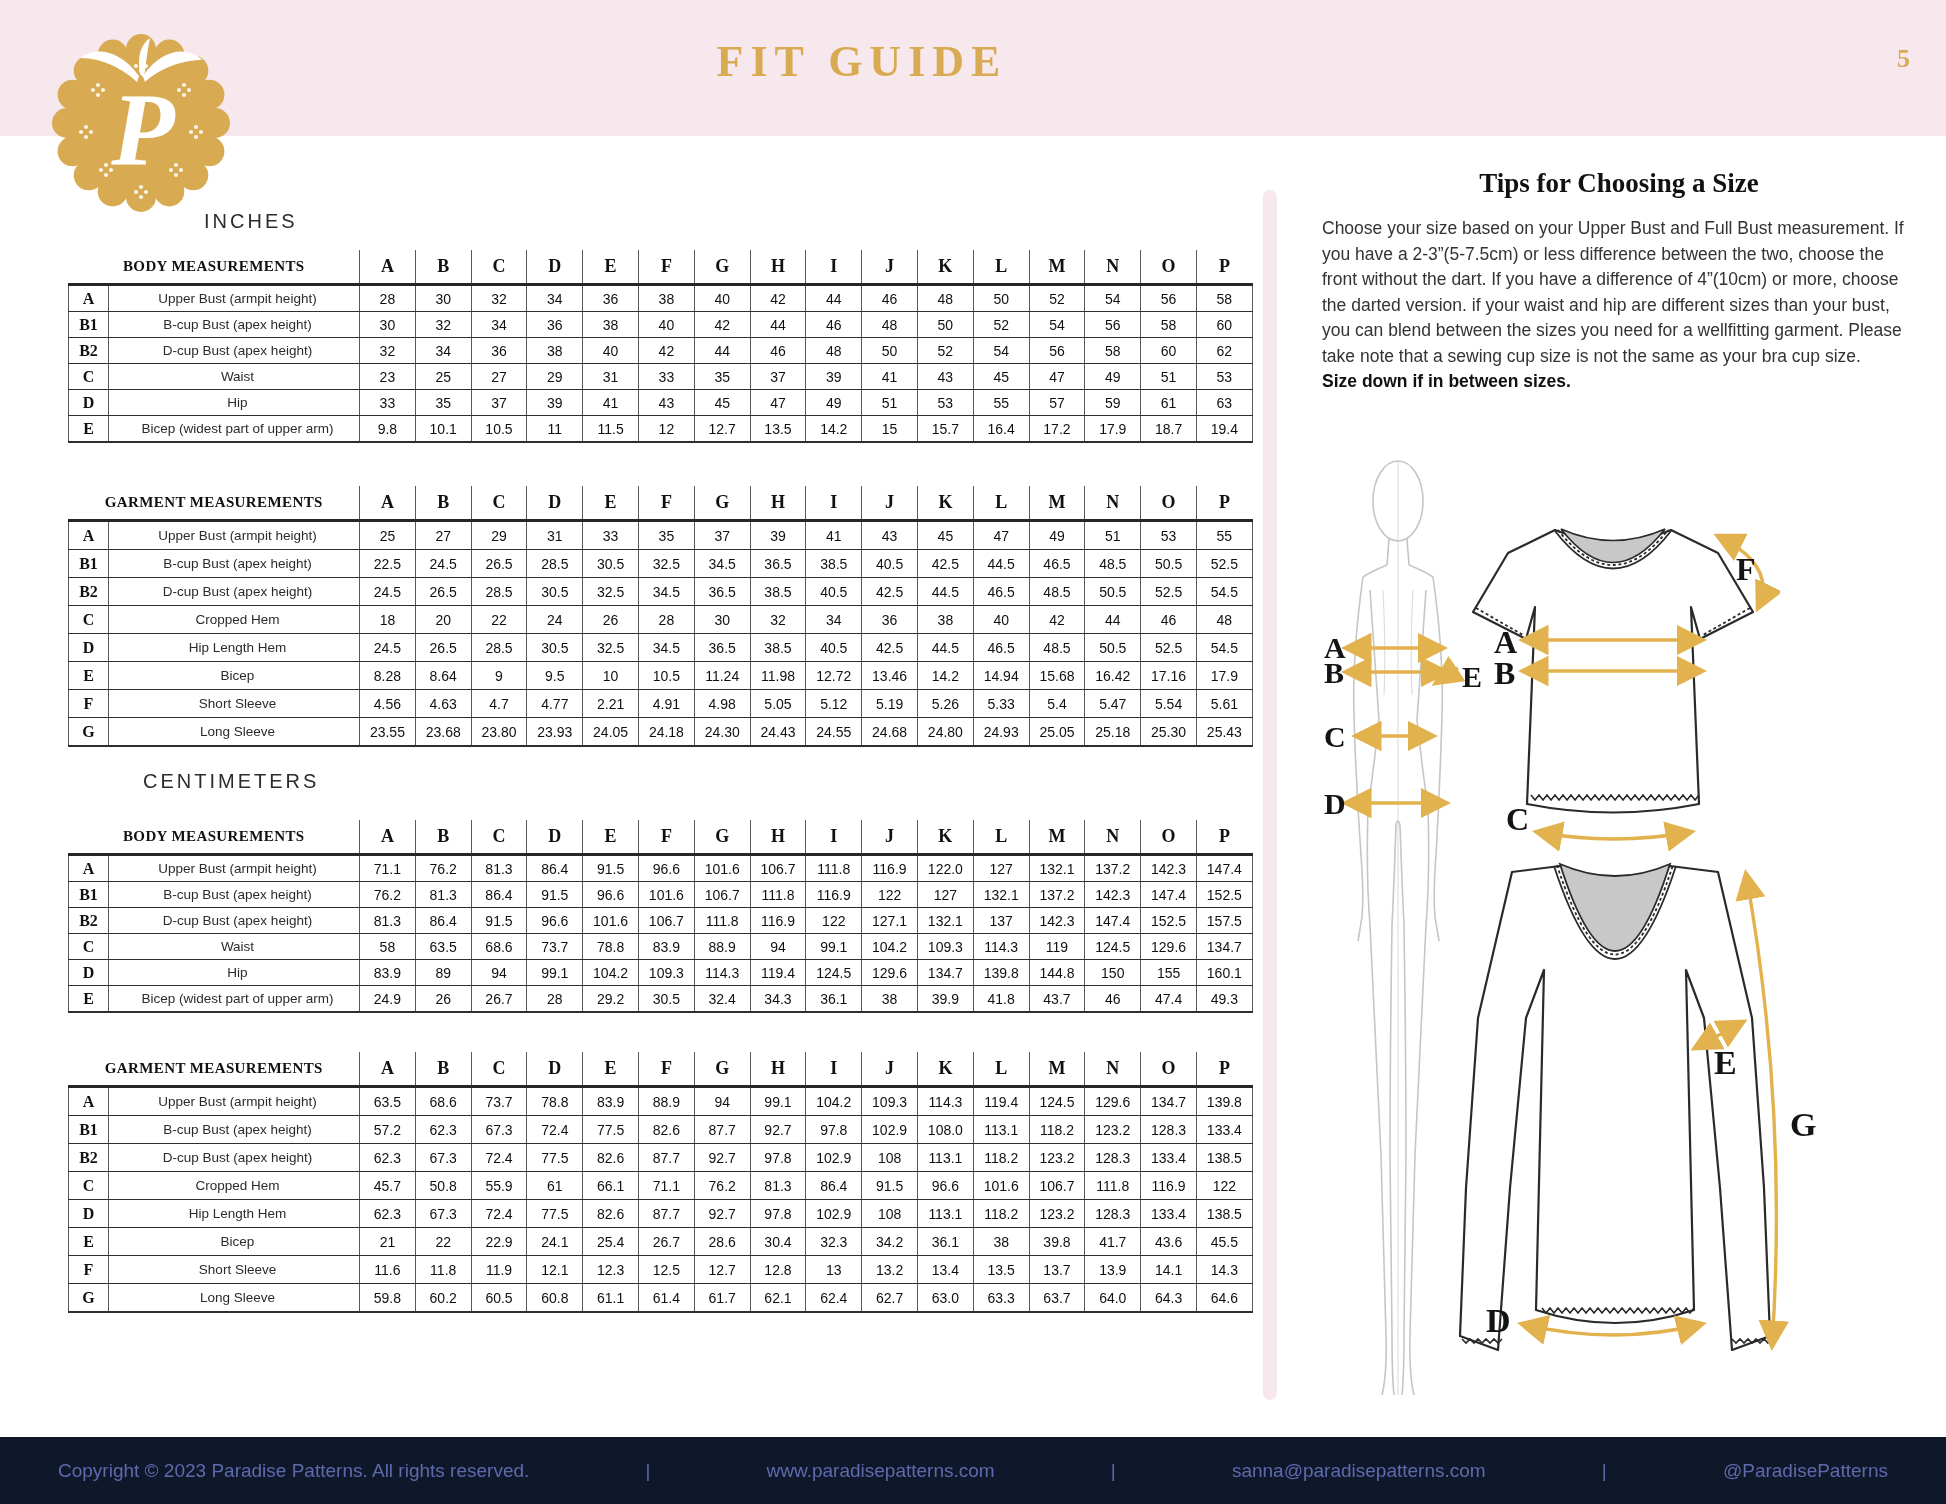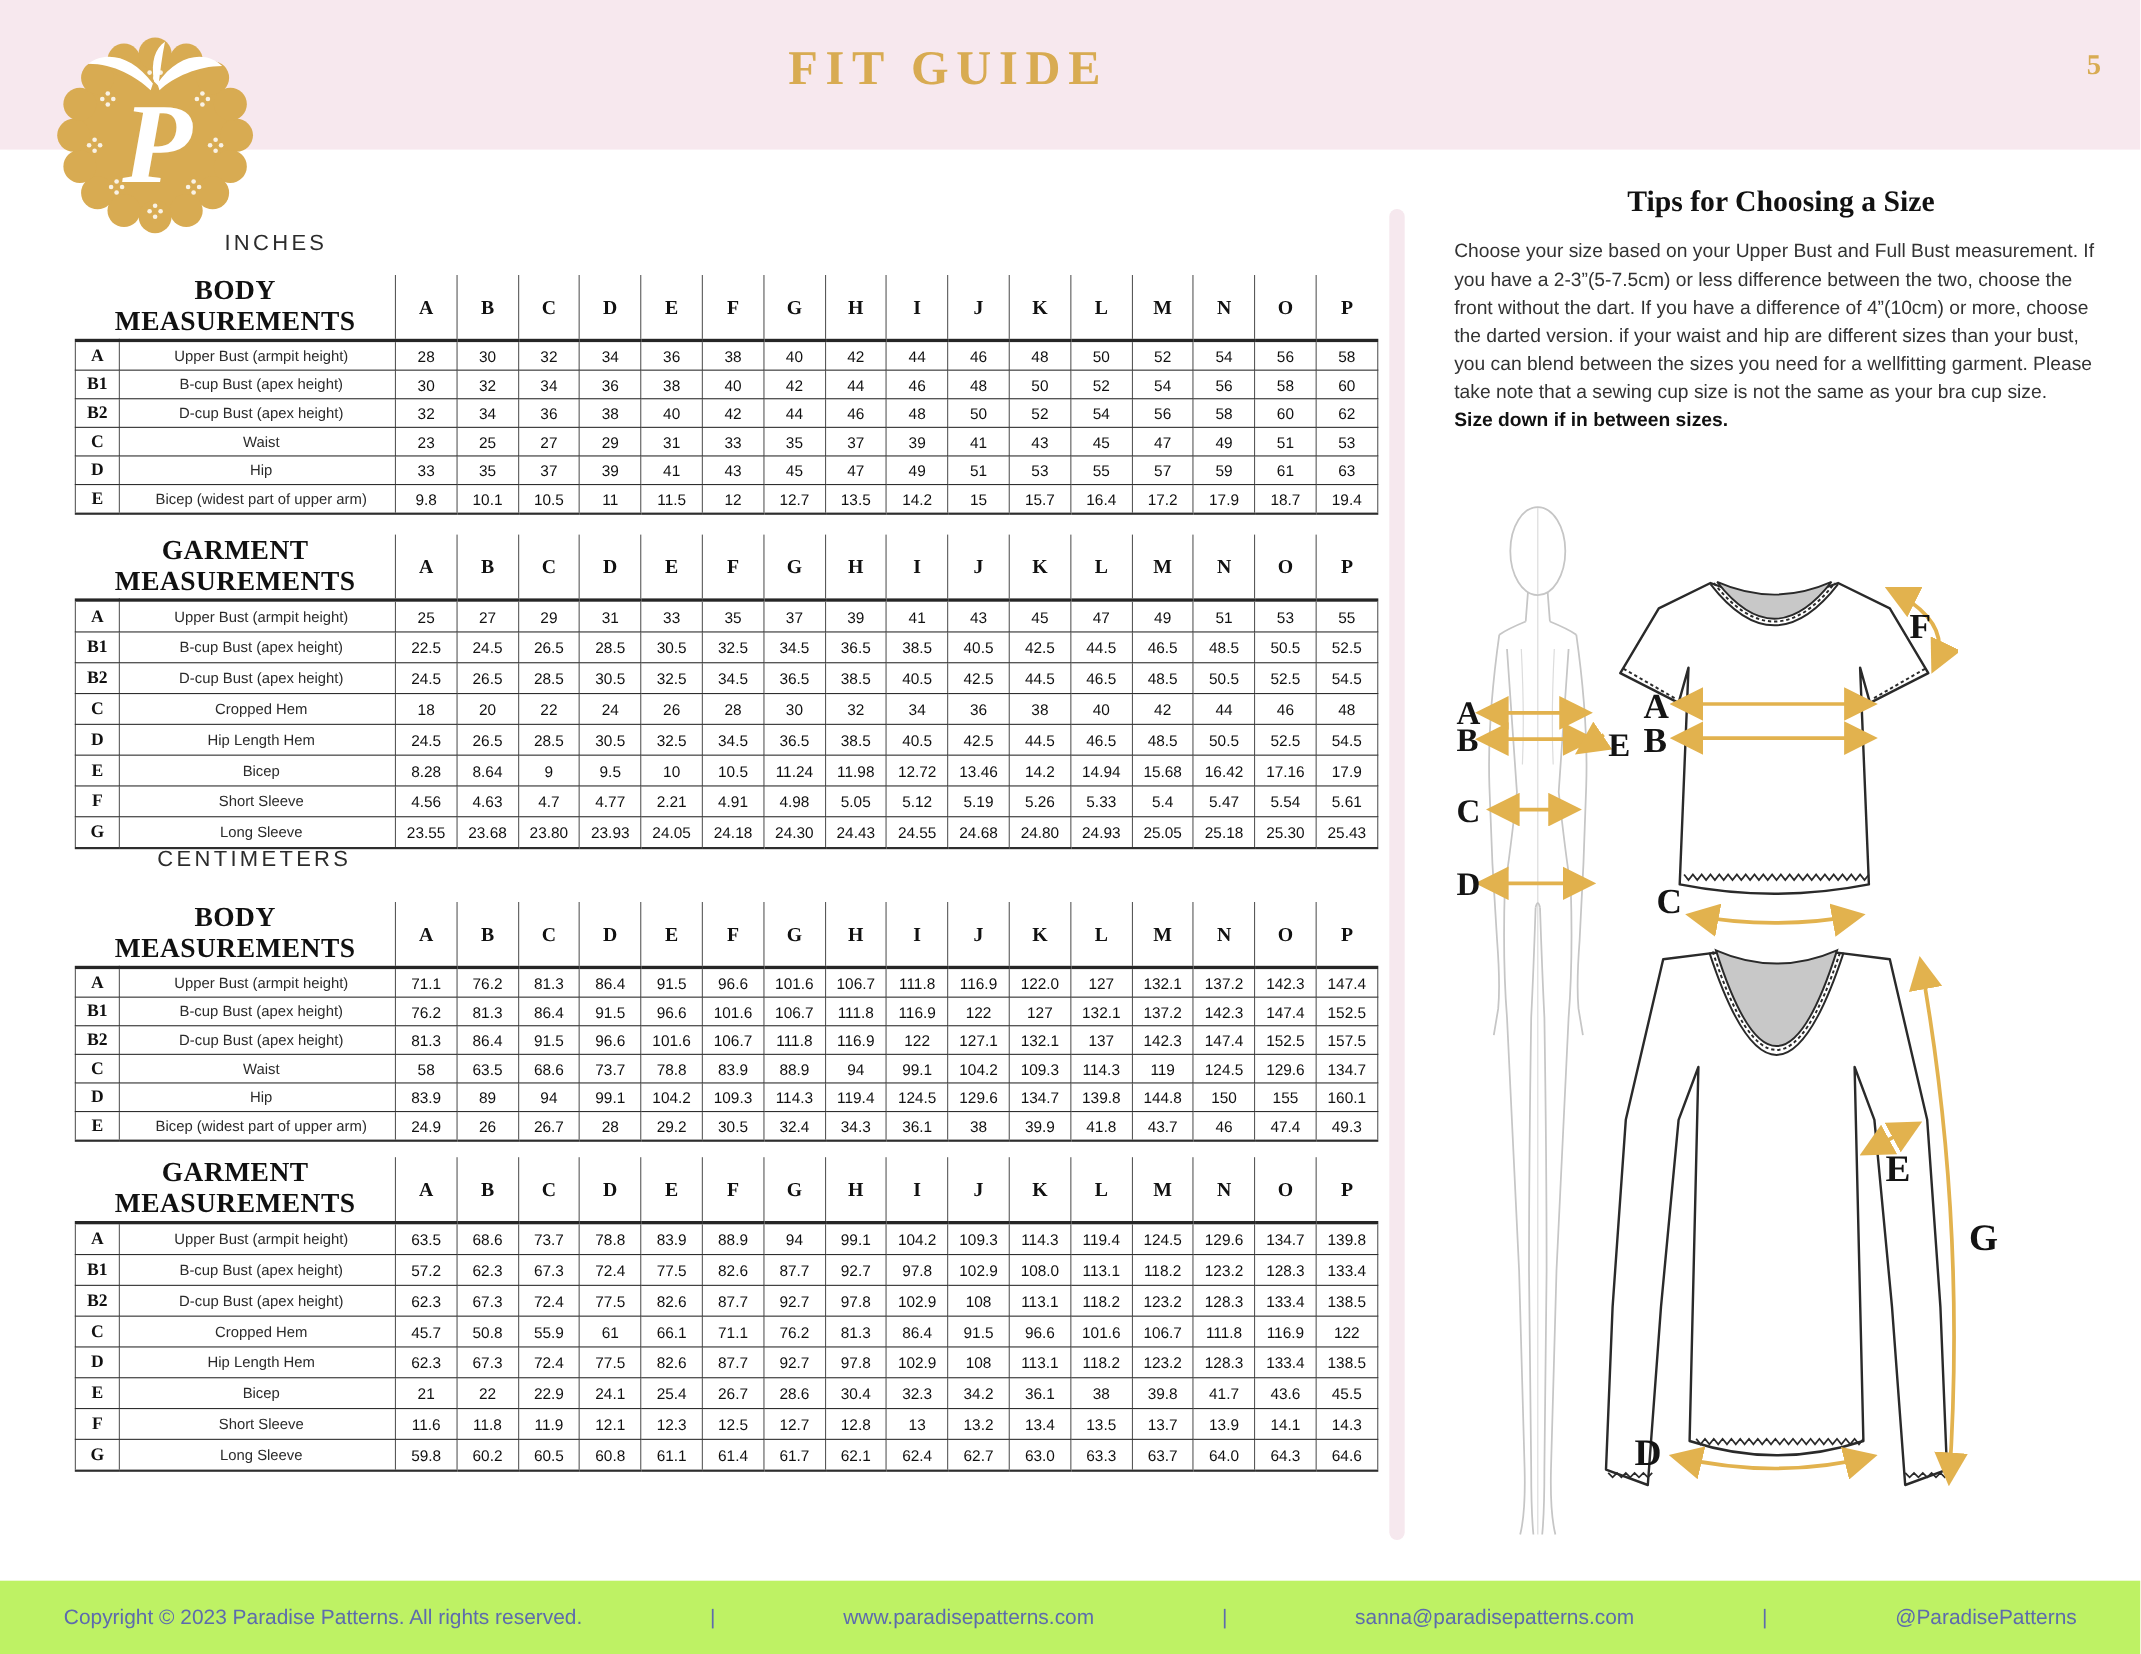--- a/index.html
+++ b/index.html
@@ -5,35 +5,35 @@
   html,body{margin:0;padding:0;background:#ffffff;}
   .page{position:relative;width:1946px;height:1504px;background:#fff;overflow:hidden;
         font-family:"Liberation Sans",sans-serif;}
   
   .header-bar{position:absolute;left:0;top:0;width:1946px;height:136px;background:#f7e8ee;}
   .page-title{position:absolute;left:0;top:36px;width:1724px;text-align:center;
       font-family:"Liberation Serif",serif;font-size:44px;letter-spacing:7px;color:#d8ab52;font-weight:bold;}
   .page-number{position:absolute;right:36px;top:44px;font-family:"Liberation Serif",serif;
       font-size:26px;font-weight:bold;color:#d8ab52;}
   .logo{position:absolute;left:50px;top:32px;width:182px;height:182px;}
-  .footer-bar{position:absolute;left:0;top:1437px;width:1946px;height:67px;background:#bef264;
+  .footer-bar{position:absolute;left:0;top:1437px;width:1946px;height:67px;background:#0f172a;
       display:flex;align-items:center;justify-content:space-between;box-sizing:border-box;padding:0 58px;
       font-size:19px;color:#5d6bad;}
   
   .unit-label{position:absolute;font-size:20px;letter-spacing:3px;color:#2c2c2c;}
   #lbl-inches{left:176px;top:210px;margin-left:28px;}
   #lbl-cm{left:143px;top:770px;}
   
   .tbl-host{position:absolute;left:68px;}
   #table-0{top:250px;} #table-1{top:486px;} #table-2{top:820px;} #table-3{top:1052px;}
   table.mtable{border-collapse:collapse;table-layout:fixed;width:1184px;}
   col.c-code{width:40px;} col.c-label{width:251px;} col.c-val{width:55.8px;}
   .mtable thead th{border:0;border-bottom:3px solid #262626;height:31px;
       font-family:"Liberation Serif",serif;font-weight:bold;color:#111;}
-  .mtable th.ttl{font-size:25px;letter-spacing:.4px;text-align:center;}
+  .mtable th.ttl{font-size:15px;letter-spacing:.4px;text-align:center;}
   .mtable th.size{font-size:18px;border-left:1.3px solid #595959;}
   .mtable tbody th,.mtable tbody td{border-left:1.3px solid #595959;border-right:1.3px solid #595959;
       border-bottom:1.9px solid #2e2e2e;height:25px;padding:0;}
   .g-table tbody th,.g-table tbody td{height:27px;}
   .mtable tbody tr:last-child th,.mtable tbody tr:last-child td{border-bottom-width:2.6px;}
   .mtable th.code{font-family:"Liberation Serif",serif;font-size:16px;font-weight:bold;text-align:center;color:#111;}
   .mtable td.lbl{font-size:13.5px;color:#2b2b2b;text-align:center;padding-left:7px;}
   .mtable td.val{font-size:14px;text-align:center;color:#101010;}
   
   .divider{position:absolute;left:1263px;top:190px;width:14px;height:1210px;border-radius:7px;background:#f6e8ee;}

